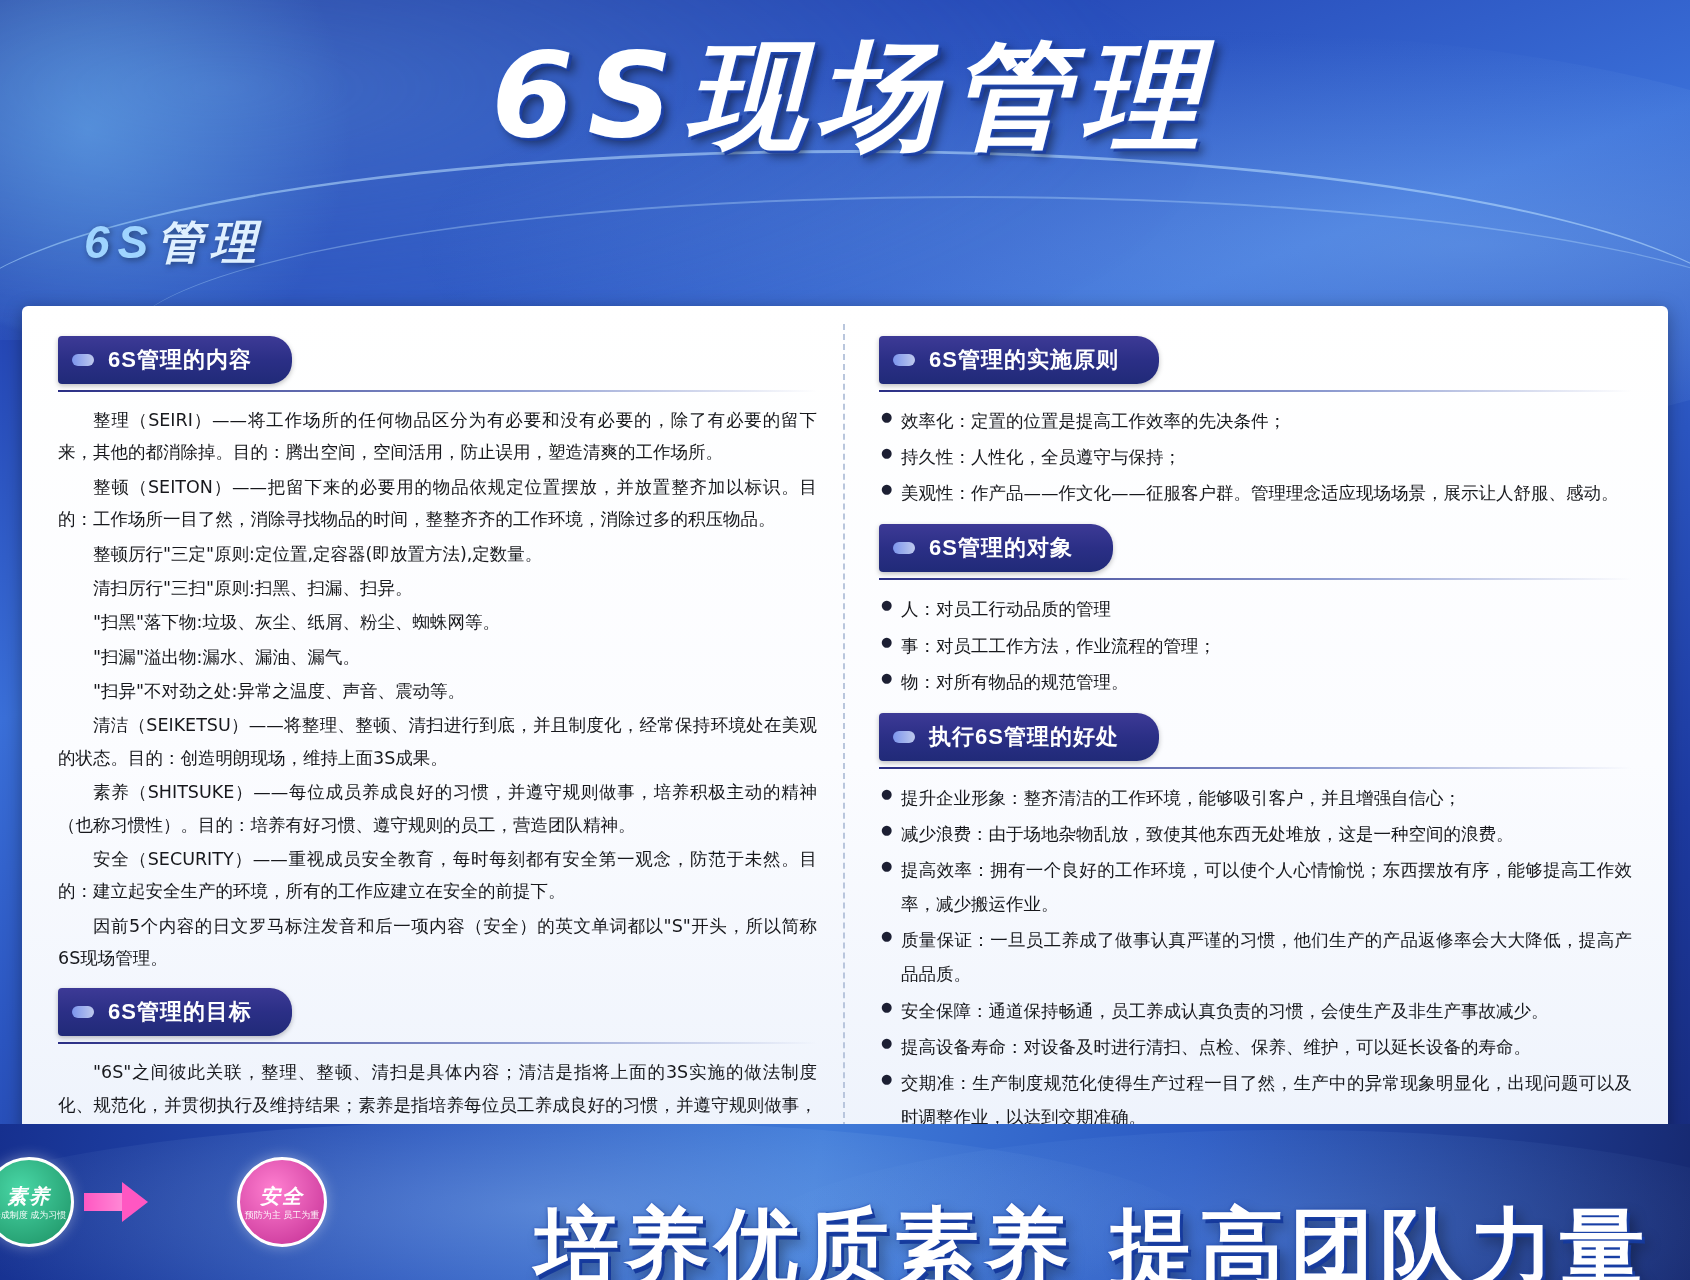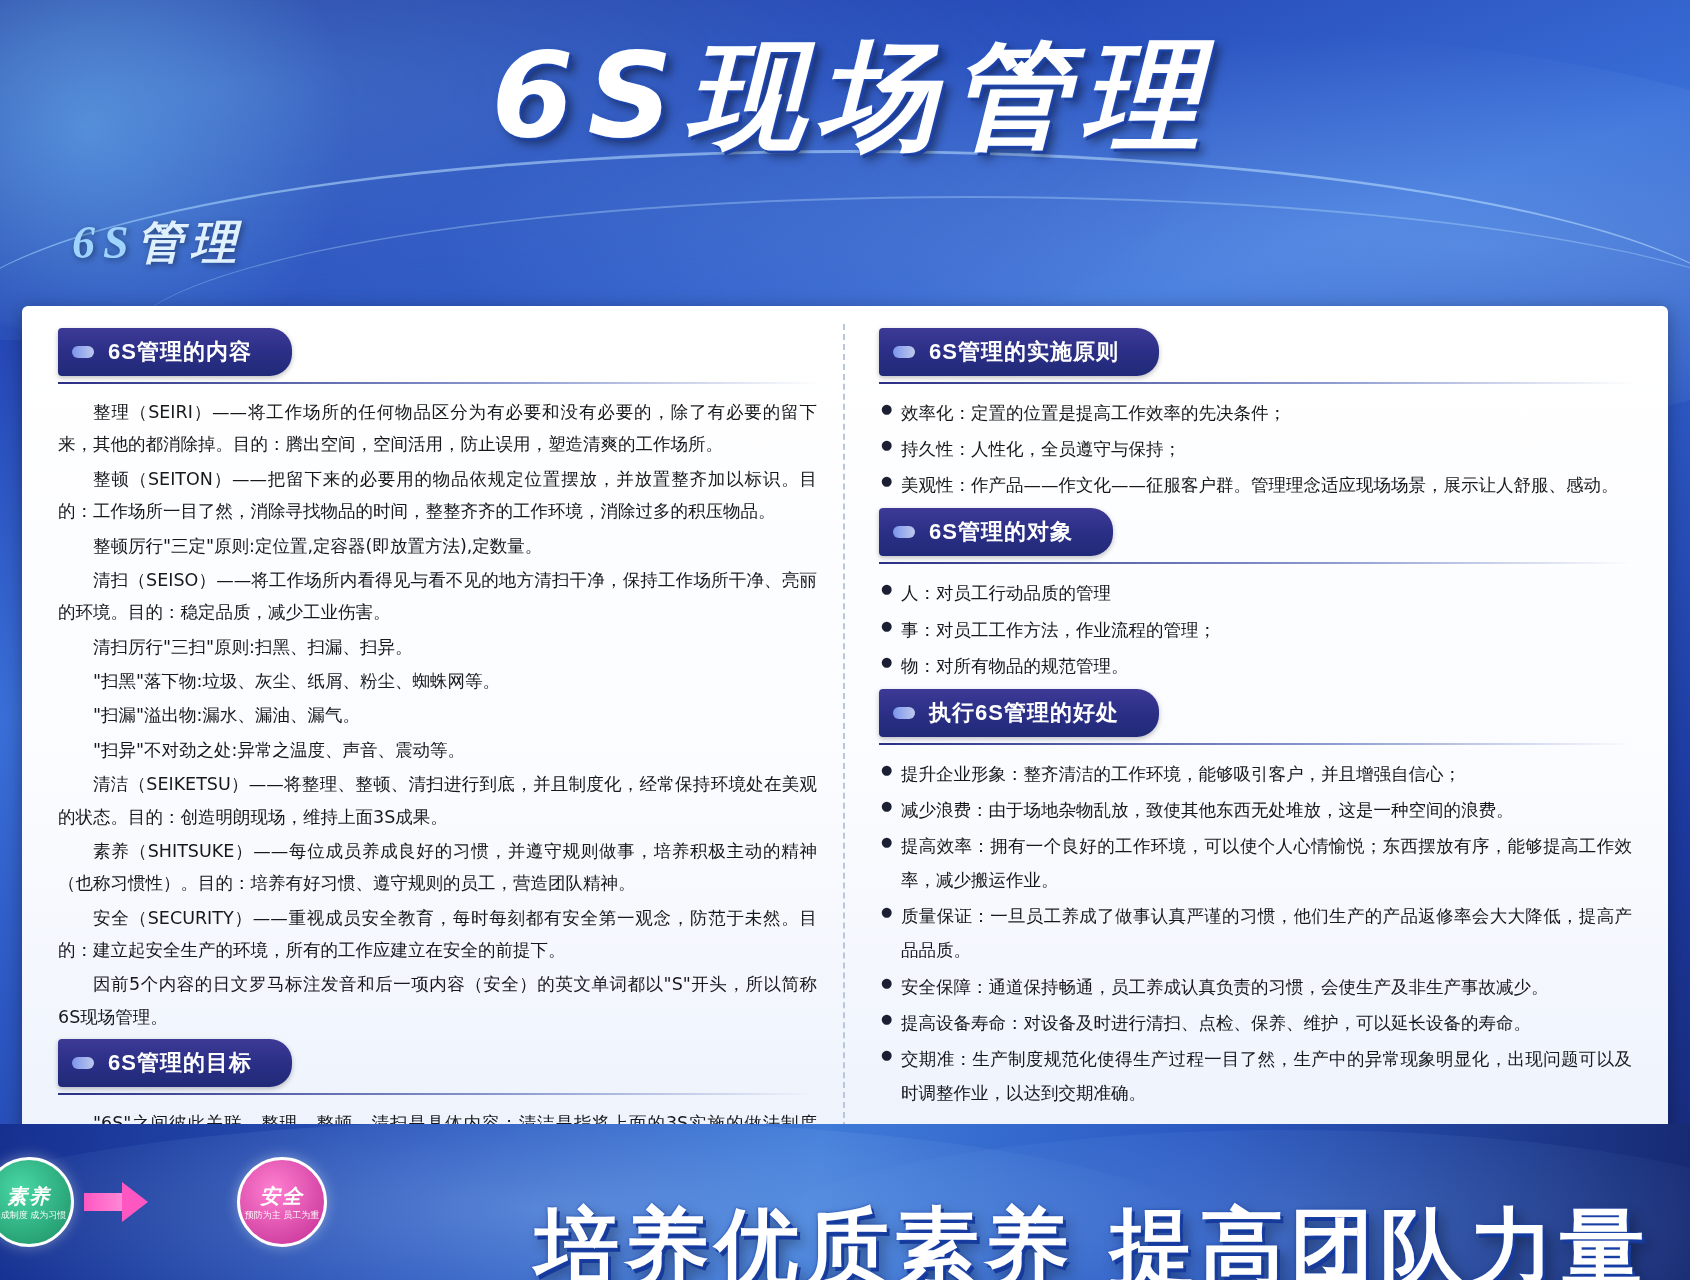--- a/index.html
+++ b/index.html
@@ -70,28 +70,28 @@
     color: #ffffff;
     text-shadow:
       0 0 2px #2f66d8,
       3px 3px 0 #1d3fa0,
       6px 6px 10px rgba(0,0,0,0.45);
     font-family: "DejaVu Sans", "Liberation Sans", sans-serif;
   }
   .sub-title {
     position: absolute;
     top: 212px;
-    left: 72px;
+    left: 84px;
     font-size: 46px;
     font-weight: bold;
     font-style: italic;
     letter-spacing: 8px;
     color: #dff0ff;
     text-shadow: 2px 2px 6px rgba(0,0,0,0.4);
-    font-family: Liberation Serif, serif;
+    font-family: Liberation Sans, sans-serif;
   }
   .sub-title .s-light { color: #9fd4ff; }
 
   
   .panel {
     position: absolute;
     top: 306px;
     left: 22px;
     width: 1646px;
     height: 832px;
@@ -118,21 +118,21 @@
   .sec-head {
     display: inline-block;
     position: relative;
     background: linear-gradient(180deg, #3d3a96 0%, #2b2f86 50%, #202a78 100%);
     color: #ffffff;
     font-size: 22px;
     font-weight: bold;
     padding: 9px 40px 9px 50px;
     border-radius: 4px 22px 22px 4px;
     letter-spacing: 1px;
-    margin: 4px 0 4px 0;
+    margin: 12px 0 4px 0;
     box-shadow: 0 2px 5px rgba(0,0,0,0.25);
   }
   .sec-head::before {
     content: "";
     position: absolute;
     left: 14px; top: 50%;
     transform: translateY(-50%);
     width: 22px; height: 12px;
     border-radius: 6px;
     background: linear-gradient(90deg, #8aa7ff, #d8e4ff);
@@ -291,21 +291,20 @@
   <div class="panel">
 
     <div class="col col-left">
 
       <div class="sec-head">6S管理的内容</div>
       <div class="sec-rule"></div>
       <div class="body-text">
         <p>整理（SEIRI）——将工作场所的任何物品区分为有必要和没有必要的，除了有必要的留下来，其他的都消除掉。目的：腾出空间，空间活用，防止误用，塑造清爽的工作场所。</p>
         <p>整顿（SEITON）——把留下来的必要用的物品依规定位置摆放，并放置整齐加以标识。目的：工作场所一目了然，消除寻找物品的时间，整整齐齐的工作环境，消除过多的积压物品。</p>
         <p>整顿厉行"三定"原则:定位置,定容器(即放置方法),定数量。</p>
-        <p>清扫（SEISO）——将工作场所内看得见与看不见的地方清扫干净，保持工作场所干净、亮丽的环境。目的：稳定品质，减少工业伤害。</p>
         <p>清扫厉行"三扫"原则:扫黑、扫漏、扫异。</p>
         <p>"扫黑"落下物:垃圾、灰尘、纸屑、粉尘、蜘蛛网等。</p>
         <p>"扫漏"溢出物:漏水、漏油、漏气。</p>
         <p>"扫异"不对劲之处:异常之温度、声音、震动等。</p>
         <p>清洁（SEIKETSU）——将整理、整顿、清扫进行到底，并且制度化，经常保持环境处在美观的状态。目的：创造明朗现场，维持上面3S成果。</p>
         <p>素养（SHITSUKE）——每位成员养成良好的习惯，并遵守规则做事，培养积极主动的精神（也称习惯性）。目的：培养有好习惯、遵守规则的员工，营造团队精神。</p>
         <p>安全（SECURITY）——重视成员安全教育，每时每刻都有安全第一观念，防范于未然。目的：建立起安全生产的环境，所有的工作应建立在安全的前提下。</p>
         <p>因前5个内容的日文罗马标注发音和后一项内容（安全）的英文单词都以"S"开头，所以简称6S现场管理。</p>
       </div>
 

